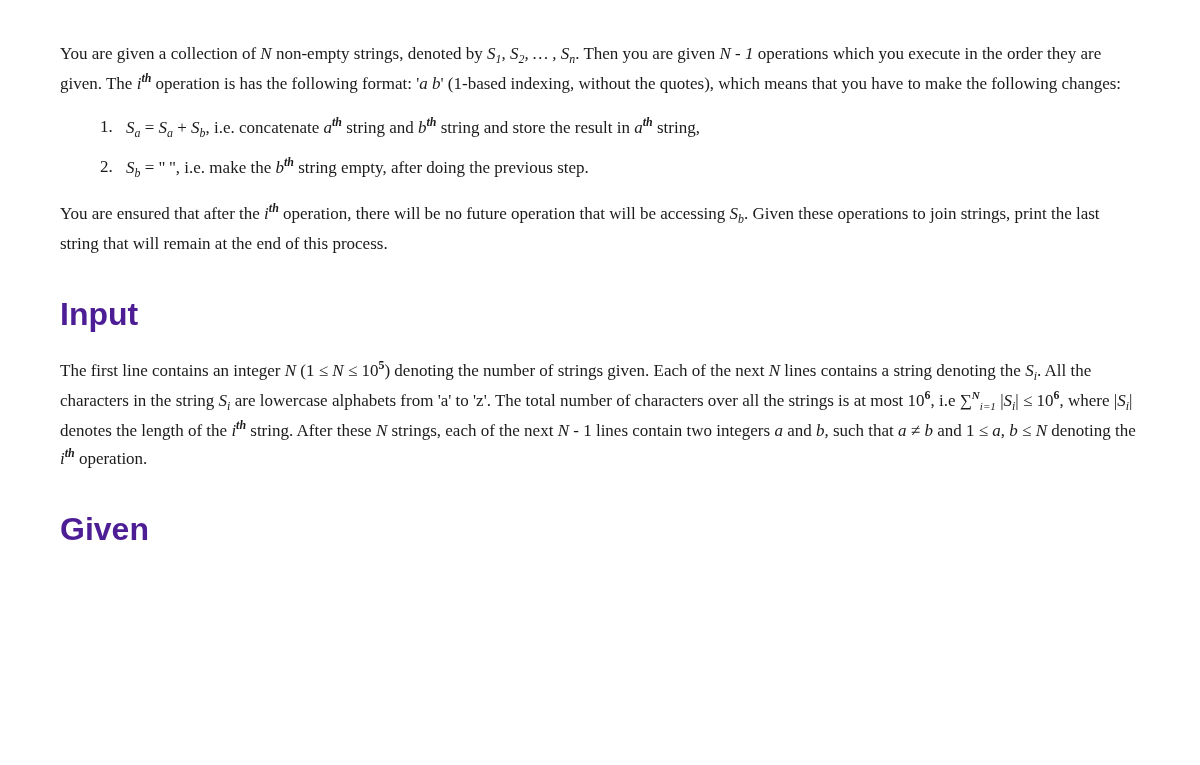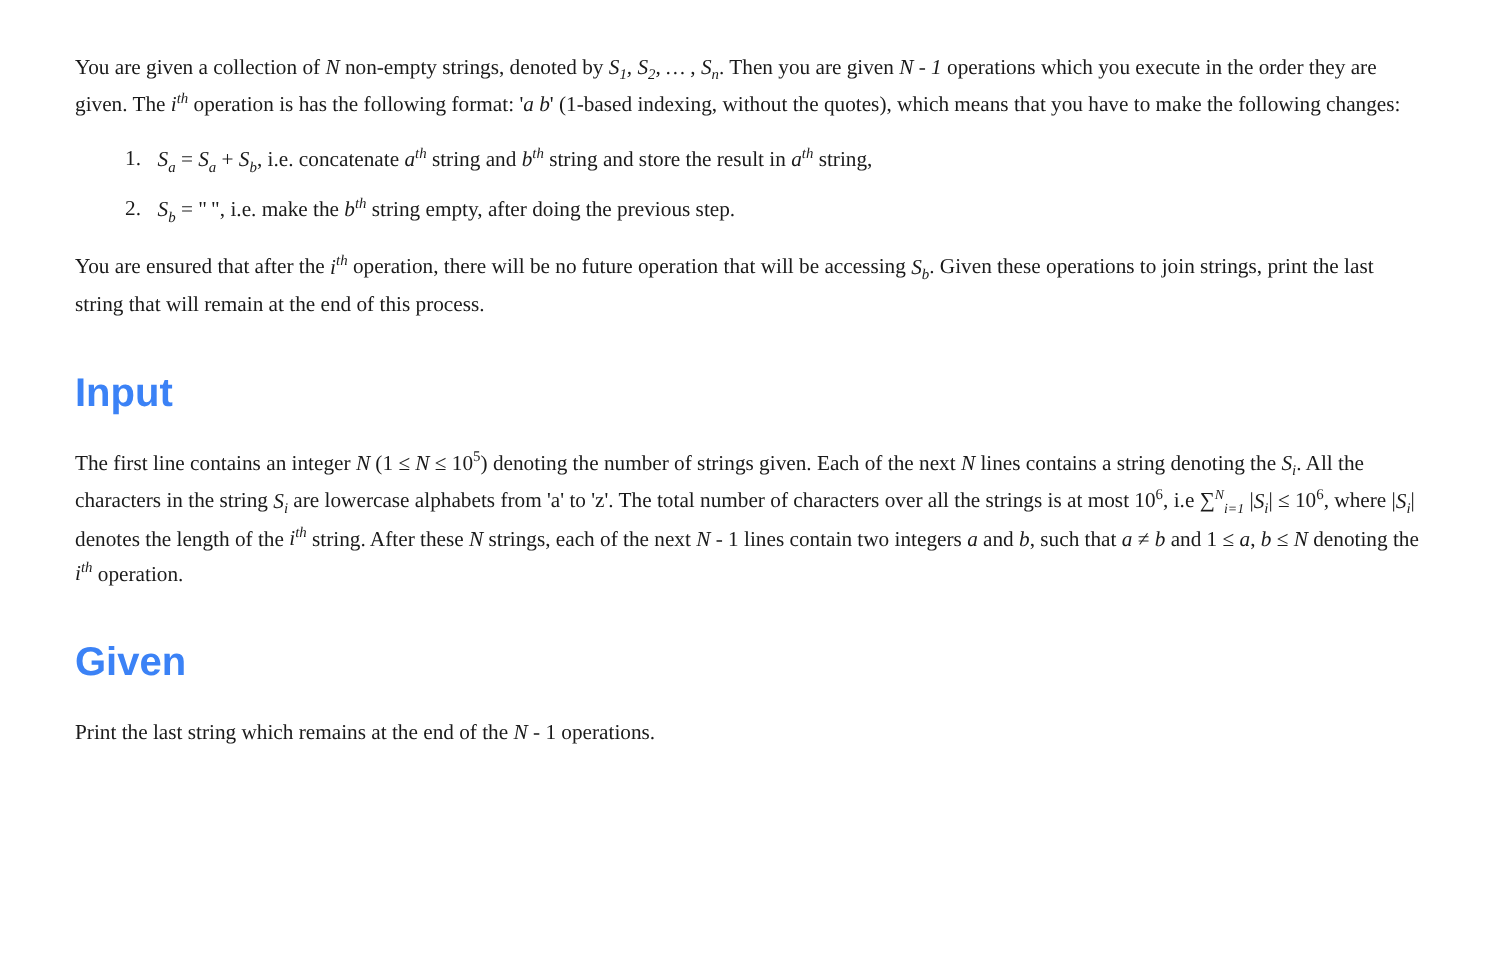--- a/index.html
+++ b/index.html
@@ -35,36 +35,37 @@
       flex: 1;
     }
     .section-break {
       margin-bottom: 16px;
     }
     .section-title {
       font-family: Arial, Helvetica, sans-serif;
       font-size: 32px;
       font-weight: bold;
       margin: 32px 0 16px 0;
-      color: #3b82f6;
+      color: #4c1d95;
     }
     .section-body {
       margin-bottom: 16px;
     }
     em {
       font-style: italic;
     }
     .math {
       font-style: italic;
       font-family: Georgia, serif;
     }
     sup {
       font-size: 0.7em;
       vertical-align: super;
       font-style: italic;
+      font-weight: bold;
     }
     sub {
       font-size: 0.7em;
       vertical-align: sub;
       font-style: italic;
     }
   </style>
 </head>
 <body>
 
@@ -95,18 +96,15 @@
 
   <div>
     <div class="section-title">Input</div>
     <div class="section-body">
       The first line contains an integer <em>N</em> (1 ≤ <em>N</em> ≤ 10<sup style="font-style:normal;">5</sup>) denoting the number of strings given. Each of the next <em>N</em> lines contains a string denoting the <em>S<sub>i</sub></em>. All the characters in the string <em>S<sub>i</sub></em> are lowercase alphabets from 'a' to 'z'. The total number of characters over all the strings is at most 10<sup style="font-style:normal;">6</sup>, i.e <span style="font-style:italic;">∑</span><sup style="font-style:italic; font-size:0.65em;">N</sup><sub style="font-style:italic; font-size:0.65em;">i=1</sub> |<em>S<sub>i</sub></em>| ≤ 10<sup style="font-style:normal;">6</sup>, where |<em>S<sub>i</sub></em>| denotes the length of the <em>i<sup>th</sup></em> string. After these <em>N</em> strings, each of the next <em>N</em> - 1 lines contain two integers <em>a</em> and <em>b</em>, such that <em>a</em> ≠ <em>b</em> and 1 ≤ <em>a</em>, <em>b</em> ≤ <em>N</em> denoting the <em>i<sup>th</sup></em> operation.
     </div>
   </div>
 
   <div>
     <div class="section-title">Given</div>
-    <div class="section-body">
-      Print the last string which remains at the end of the <em>N</em> - 1 operations.
-    </div>
   </div>
 
 </div>
 
 </body></html>

